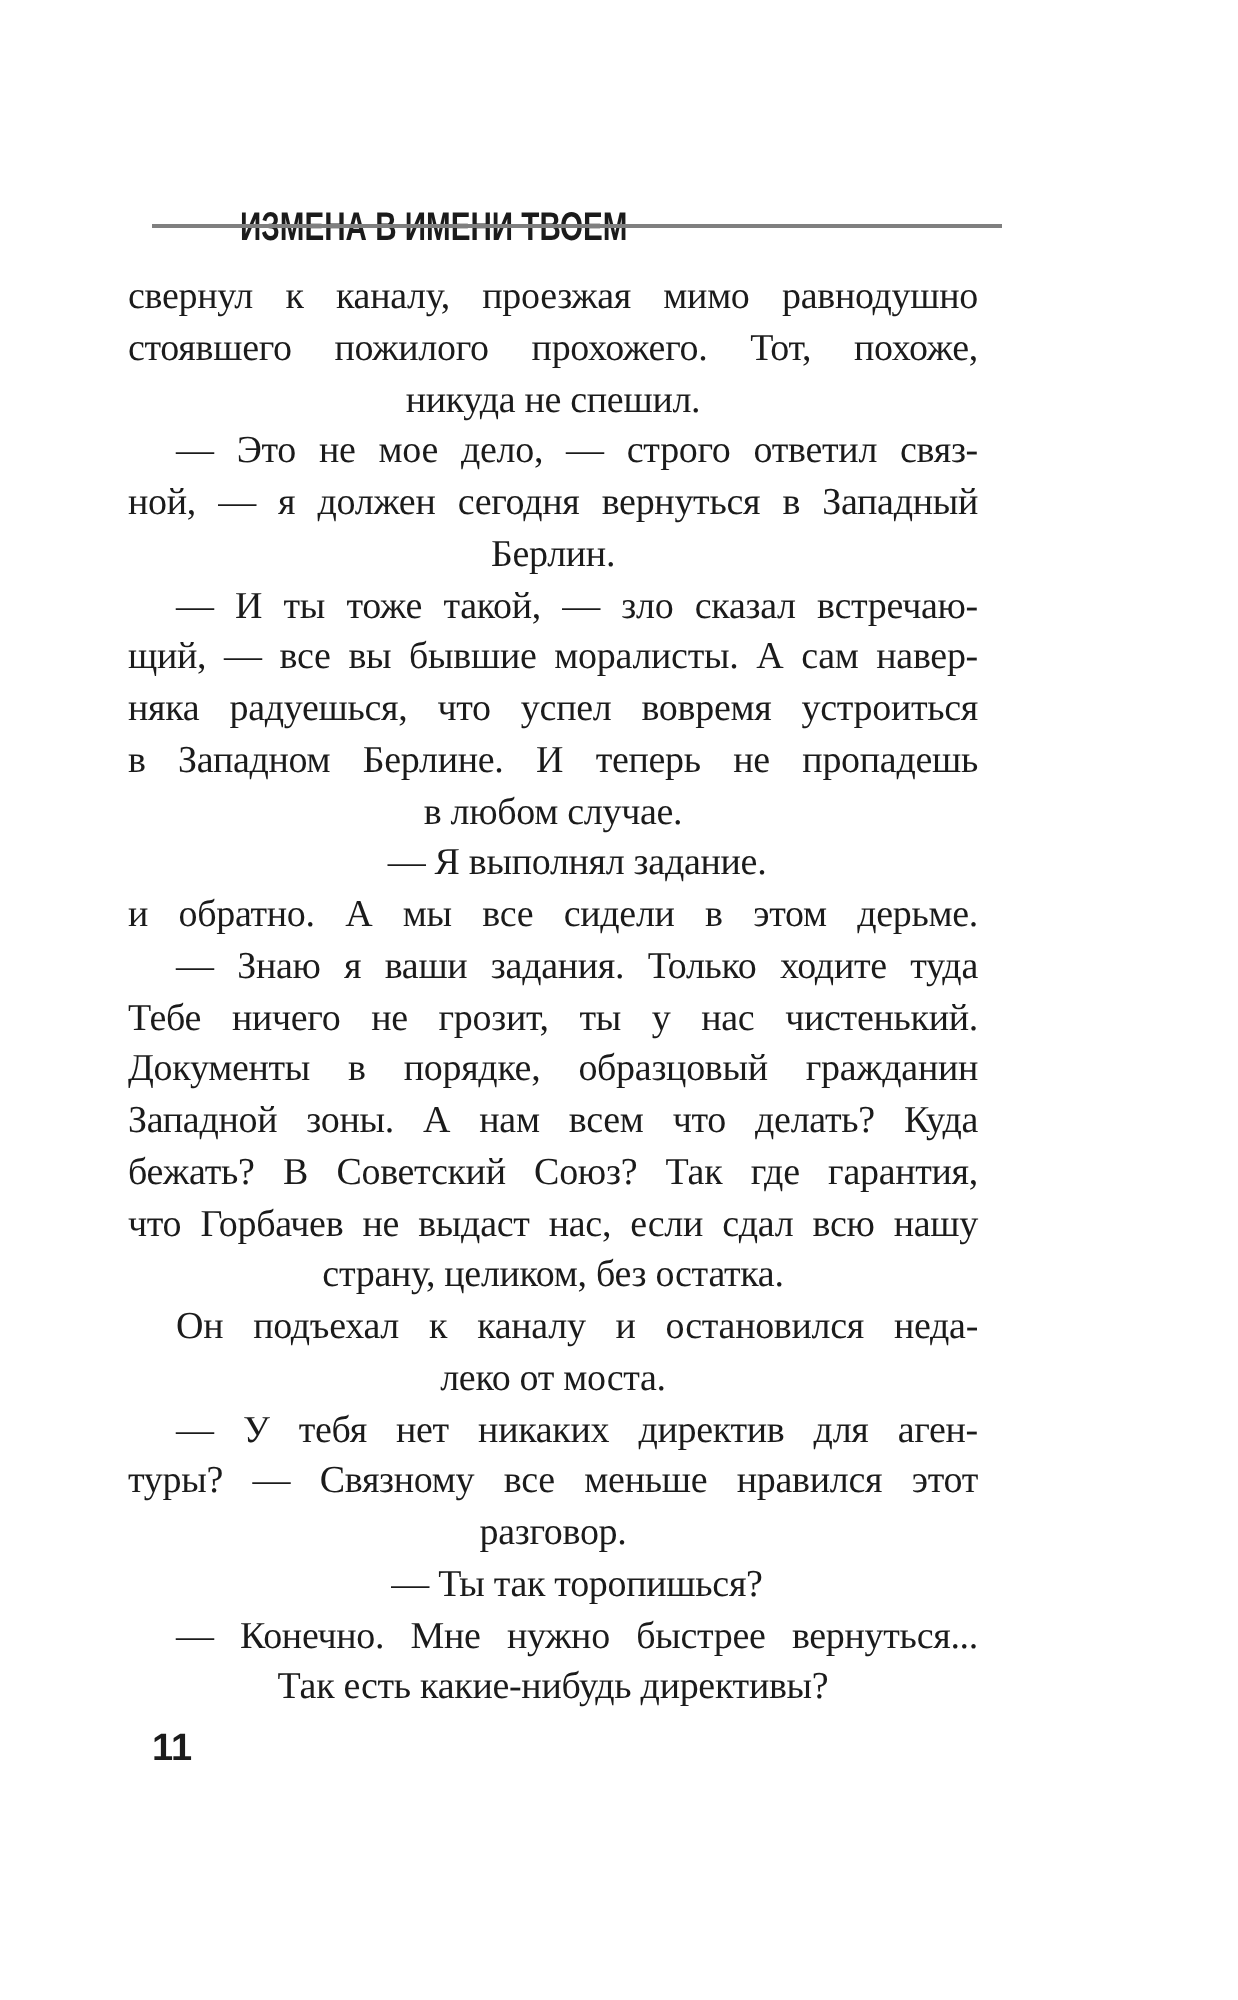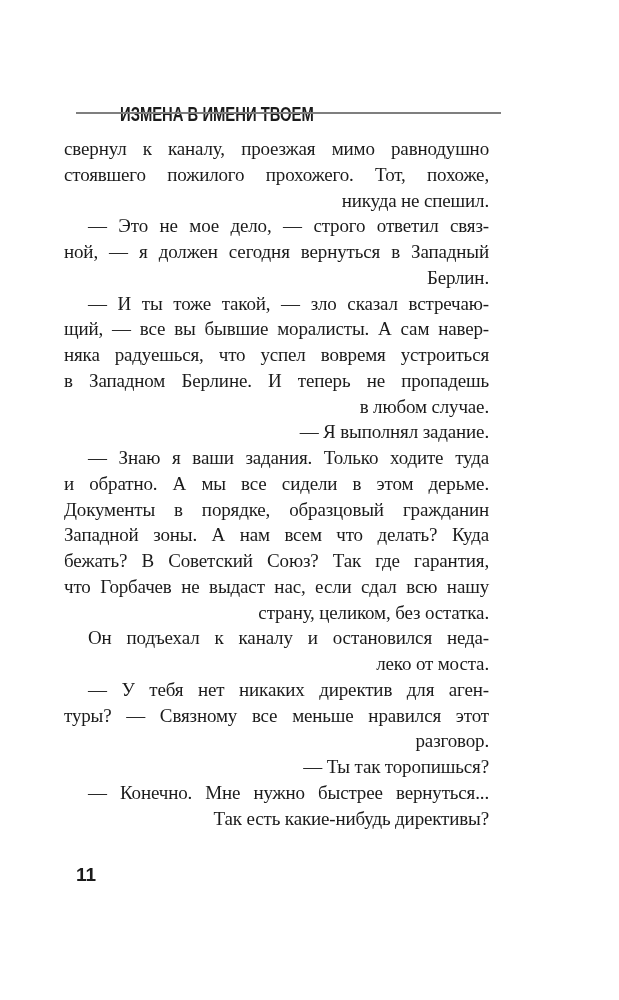--- a/index.html
+++ b/index.html
@@ -49,21 +49,21 @@
     top: 136px;
     width: 425px;
   }
   .body-text .line {
     font-family: "Liberation Serif", serif;
     font-size: 19px;
     line-height: 25.75px;
     letter-spacing: -0.15px;
     height: 25.75px;
     white-space: normal;
-    text-align: right;
+    text-align: center;
   }
   .body-text .line.just {
     text-align: justify;
     text-align-last: justify;
   }
   .body-text .line.indent {
     text-indent: 24px;
   }
   .page-number {
     position: absolute;
@@ -94,22 +94,23 @@
       <div class="line">никуда не спешил.</div>
       <div class="line just indent">— Это не мое дело, — строго ответил связ-</div>
       <div class="line just">ной, — я должен сегодня вернуться в Западный</div>
       <div class="line">Берлин.</div>
       <div class="line just indent">— И ты тоже такой, — зло сказал встречаю-</div>
       <div class="line just">щий, — все вы бывшие моралисты. А сам навер-</div>
       <div class="line just">няка радуешься, что успел вовремя устроиться</div>
       <div class="line just">в Западном Берлине. И теперь не пропадешь</div>
       <div class="line">в любом случае.</div>
       <div class="line indent">— Я выполнял задание.</div>
+      <div class="line just">и обратно. А мы все сидели в этом дерьме.</div>
       <div class="line just indent">— Знаю я ваши задания. Только ходите туда</div>
-      <div class="line just">и обратно. А мы все сидели в этом дерьме.</div>
+      <div class="line just">Тебе ничего не грозит, ты у нас чистенький.</div>
       <div class="line just">Документы в порядке, образцовый гражданин</div>
       <div class="line just">Западной зоны. А нам всем что делать? Куда</div>
       <div class="line just">бежать? В Советский Союз? Так где гарантия,</div>
       <div class="line just">что Горбачев не выдаст нас, если сдал всю нашу</div>
       <div class="line">страну, целиком, без остатка.</div>
       <div class="line just indent">Он подъехал к каналу и остановился неда-</div>
       <div class="line">леко от моста.</div>
       <div class="line just indent">— У тебя нет никаких директив для аген-</div>
       <div class="line just">туры? — Связному все меньше нравился этот</div>
       <div class="line">разговор.</div>

